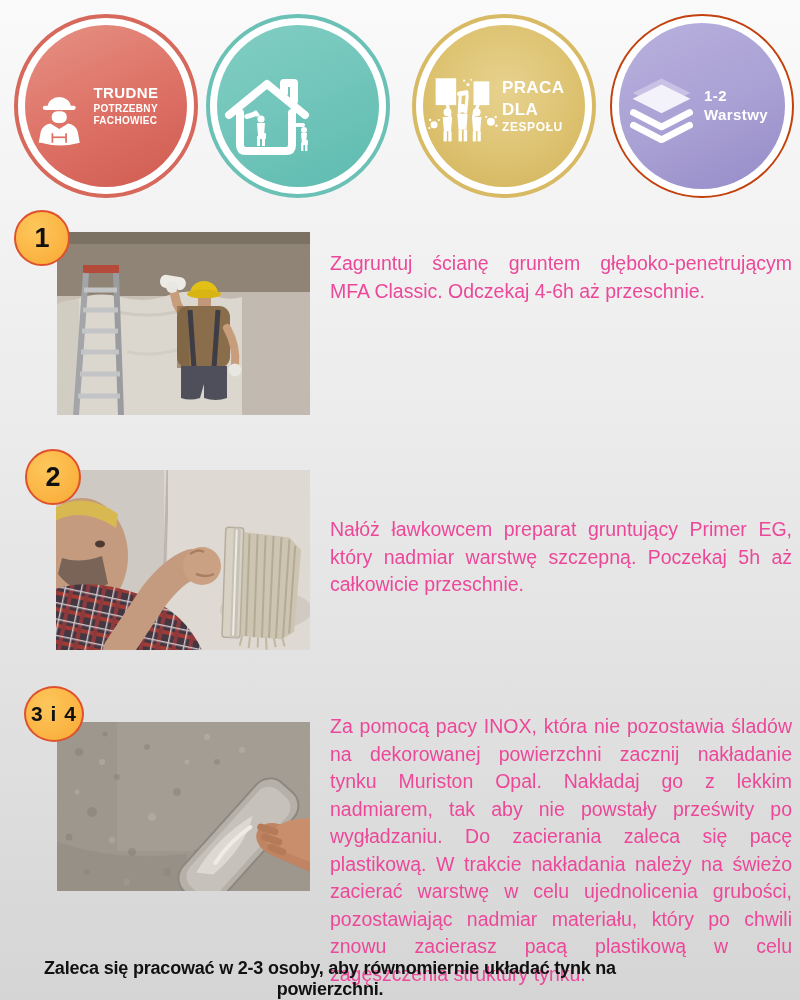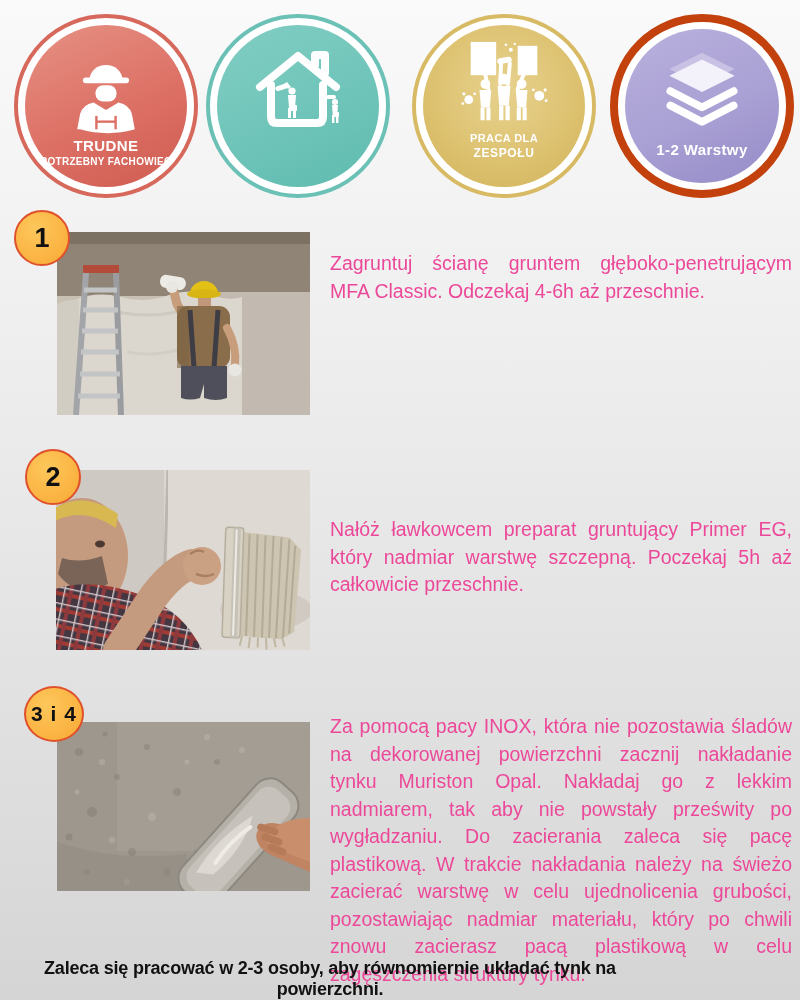--- a/index.html
+++ b/index.html
@@ -7,38 +7,38 @@
   body{
     font-family:"Liberation Sans", sans-serif;
     background:linear-gradient(180deg,#fafafa 0%,#efeeee 35%,#e2e1e1 70%,#d6d5d5 100%);
     position:relative; overflow:hidden; color:#1b1b1b;
   }
   .page{ position:absolute; inset:0; }
 
   
   .badge{ position:absolute; top:14px; width:184px; height:184px; border-radius:50%;
           background:#fff; padding:7px; }
-  .badge-inner{ width:100%; height:100%; border-radius:50%; display:flex; flex-direction:column;
-          align-items:center; justify-content:flex-start; text-align:center; }
+  .badge-inner{ width:100%; height:100%; border-radius:50%; display:flex; flex-direction:row;
+          align-items:center; justify-content:flex-start; }
   .badge svg.badge-icon{ display:block; }
   .badge-label{ color:#fff; font-weight:700; line-height:1.25; }
 
   .badge.b1{ left:14px;  border:4px solid #d6685c; }
   .badge.b1 .badge-inner{ background:linear-gradient(155deg,#e69184 0%,#dd7065 55%,#cf5b50 100%); }
   .badge.b2{ left:206px; border:4px solid #6bc1b6; }
   .badge.b2 .badge-inner{ background:linear-gradient(155deg,#82cec3 0%,#6fc4b9 55%,#5fbbaf 100%); }
   .badge.b3{ left:412px; border:4px solid #d8ba64; }
   .badge.b3 .badge-inner{ background:radial-gradient(circle at 50% 40%,#e7d28e 0%,#ddc271 55%,#d2b257 100%); }
-  .badge.b4{ left:610px; border:8px solid #c2410c; }
+  .badge.b4{ left:610px; border:2px solid #c2410c; }
   .badge.b4 .badge-inner{ background:linear-gradient(155deg,#b9b1dd 0%,#a9a0d4 55%,#968bc8 100%); }
 
   .b1 .l1{ font-size:15px; letter-spacing:.4px; }
   .b1 .l2{ font-size:10px; letter-spacing:.3px; }
   .b2 .l1,.b2 .l2{ font-size:14px; letter-spacing:.4px; }
-  .b3 .l1{ font-size:11px; letter-spacing:.4px; }
+  .b3 .l1{ font-size:17px; letter-spacing:.4px; }
   .b3 .l2{ font-size:12px; letter-spacing:.6px; }
   .b4 .l1{ font-size:15px; letter-spacing:.4px; }
 
   
   .photo{ position:absolute; overflow:hidden; }
   .photo svg{ display:block; }
   .step-num{ position:absolute; border-radius:50%;
       background:radial-gradient(circle at 38% 32%,#fdc75b 0%,#fbb544 60%,#f6a832 100%);
       border:2px solid #df512c; display:flex; align-items:center; justify-content:center;
       font-weight:700; color:#111; }

